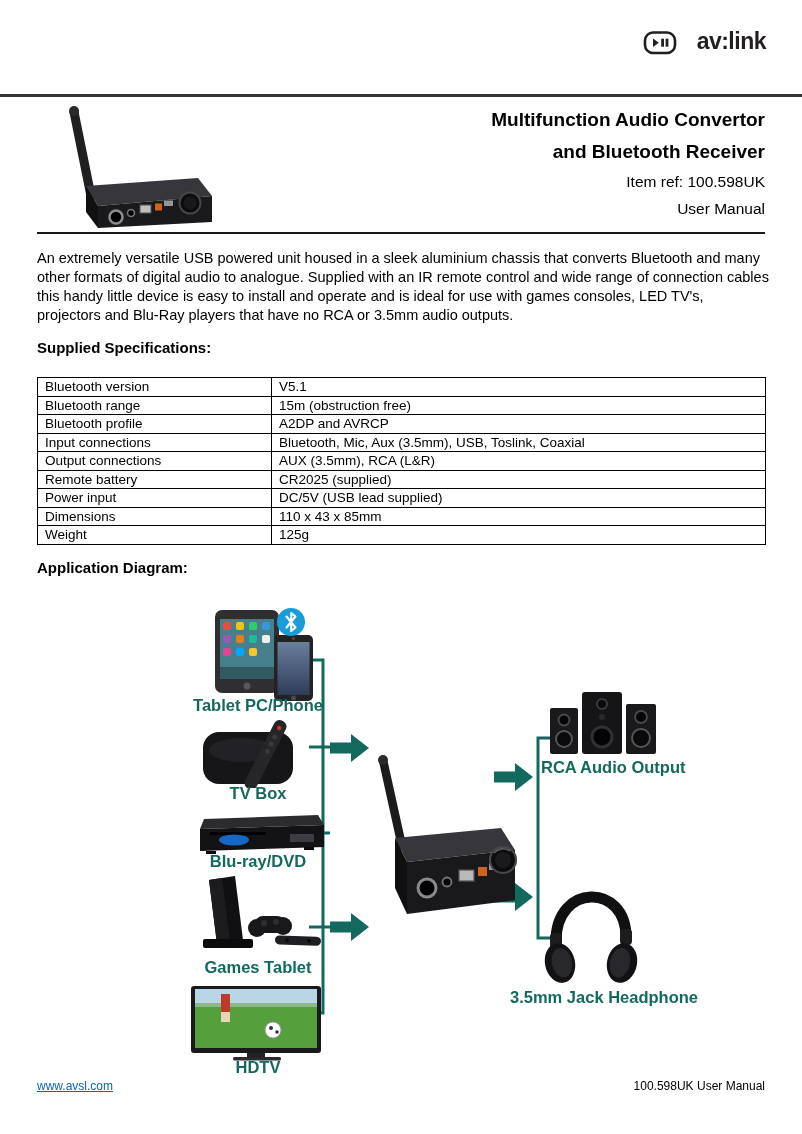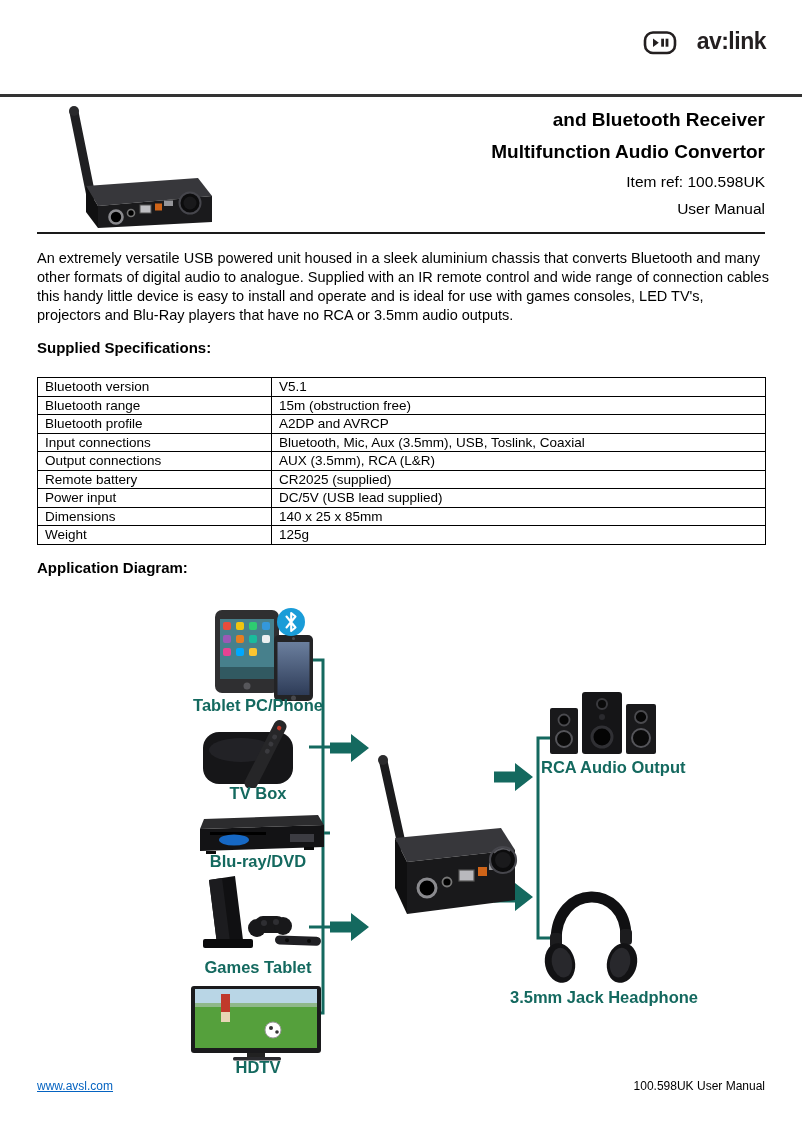--- a/index.html
+++ b/index.html
@@ -74,22 +74,22 @@
     <circle cx="86" cy="117" r="6.5" fill="#000" stroke="#8a8a8e" stroke-width="2.6"></circle>
     <circle cx="101" cy="113" r="3.5" fill="#000" stroke="#777" stroke-width="1.6"></circle>
     <rect x="110" y="105" width="11" height="8" fill="#bfbfc3" stroke="#555" stroke-width="1"></rect>
     <rect x="125" y="103.5" width="7" height="7" fill="#cf6418"></rect>
     <rect x="134" y="100.5" width="9" height="5.5" fill="#96969a"></rect>
     <circle cx="160" cy="103" r="10.5" fill="#0c0c0d" stroke="#46464c" stroke-width="2"></circle>
     <circle cx="160" cy="103" r="6.5" fill="#19191b"></circle>
   </svg>
 
   <div class="abs title-block">
+    <div class="title-line">Multifunction Audio Convertor</div>
     <div class="title-line">and Bluetooth Receiver</div>
-    <div class="title-line">Multifunction Audio Convertor</div>
     <div class="title-sub">Item ref: 100.598UK</div>
     <div class="title-sub">User Manual</div>
   </div>
 
   <div class="abs rule-mid"></div>
 
   <div class="abs intro">An extremely versatile USB powered unit housed in a sleek aluminium chassis that converts Bluetooth and many other formats of digital audio to analogue. Supplied with an IR remote control and wide range of connection cables this handy little device is easy to install and operate and is ideal for use with games consoles, LED TV's, projectors and Blu-Ray players that have no RCA or 3.5mm audio outputs.</div>
 
   <div class="abs h-specs">Supplied Specifications:</div>
 
@@ -118,21 +118,21 @@
     <tr>
       <td class="c1">Remote battery</td>
       <td>CR2025 (supplied)</td>
         </tr>
     <tr>
       <td class="c1">Power input</td>
       <td>DC/5V (USB lead supplied)</td>
         </tr>
     <tr>
       <td class="c1">Dimensions</td>
-      <td>140 x 25 x 85mm</td>
+      <td>110 x 43 x 85mm</td>
         </tr>
     <tr>
       <td class="c1">Weight</td>
       <td>125g</td>
         </tr>
   </tbody>
     </table>
 
   <div class="abs h-diagram">Application Diagram:</div>
 

